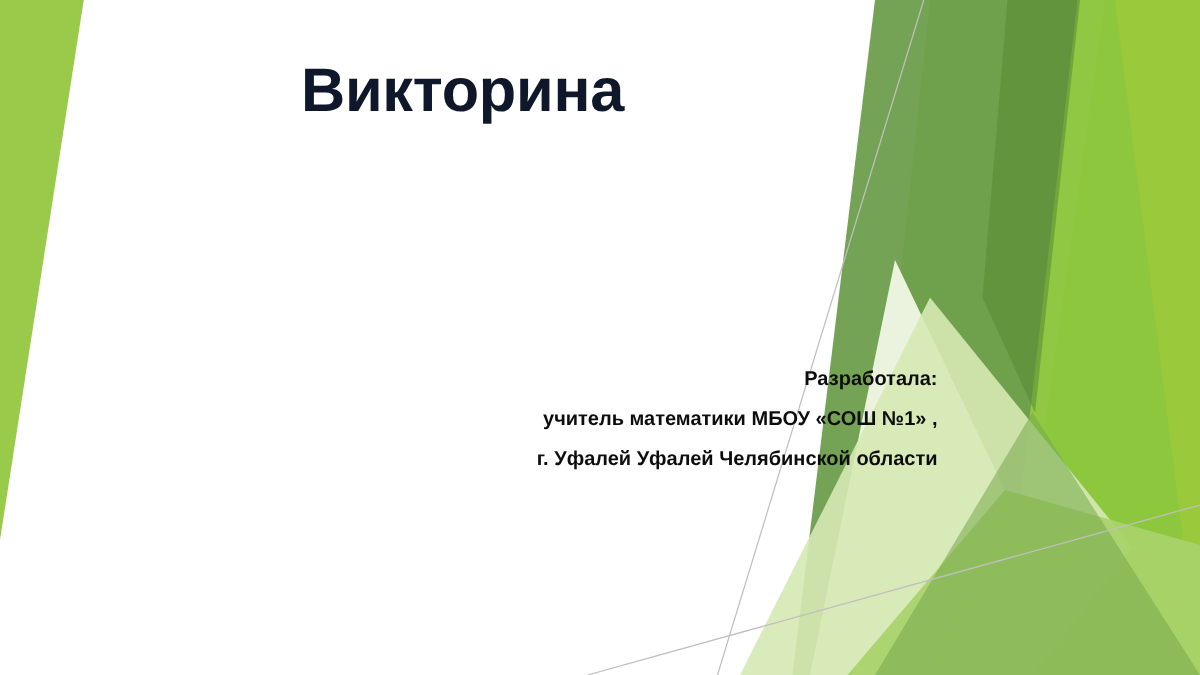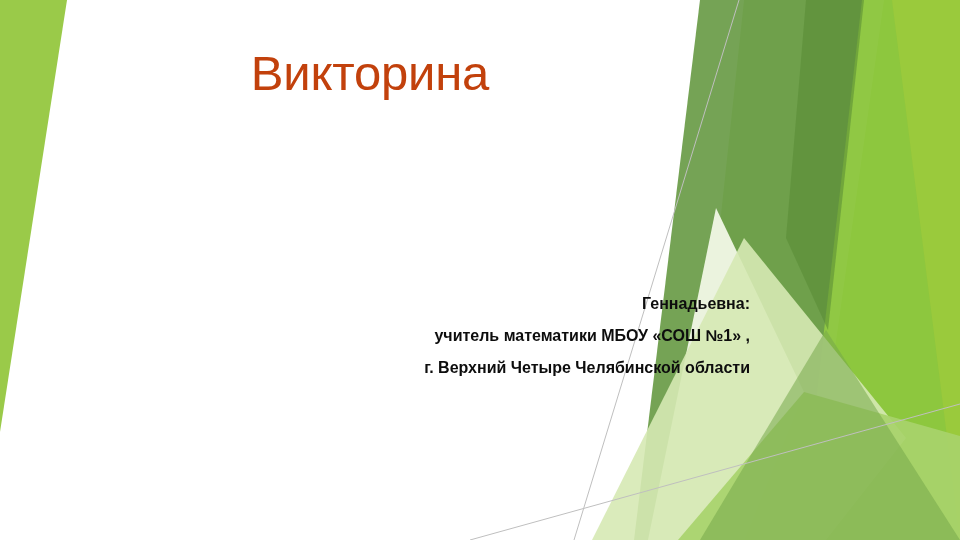--- a/index.html
+++ b/index.html
@@ -31,22 +31,22 @@
   #title-block {
     position: absolute;
     left: 60px;
     top: 44px;
     width: 620px;
     text-align: center;
   }
   .title-line {
     font-family: "Liberation Sans", sans-serif;
     font-size: 49px;
-    font-weight: normal;
-    color: #c2410c;
+    font-weight: bold;
+    color: #0f172a;
     line-height: 1.22;
     letter-spacing: -0.2px;
     white-space: nowrap;
   }
   #subtitle-block {
     position: absolute;
     left: 300px;
     top: 288px;
     width: 450px;
     text-align: right;
@@ -96,19 +96,19 @@
     </g>
   </svg>
 
   <div id="content">
 
     <div id="title-block">
       <div class="title-line">Викторина</div>
     </div>
 
     <div id="subtitle-block">
-      <div class="subtitle-line">Геннадьевна:</div>
+      <div class="subtitle-line">Разработала:</div>
       <div class="subtitle-line">учитель математики  МБОУ «СОШ №1» ,</div>
-      <div class="subtitle-line">г. Верхний Четыре Челябинской области</div>
+      <div class="subtitle-line">г. Уфалей Уфалей Челябинской области</div>
     </div>
 
   </div>
 </div>
 
 </body></html>

